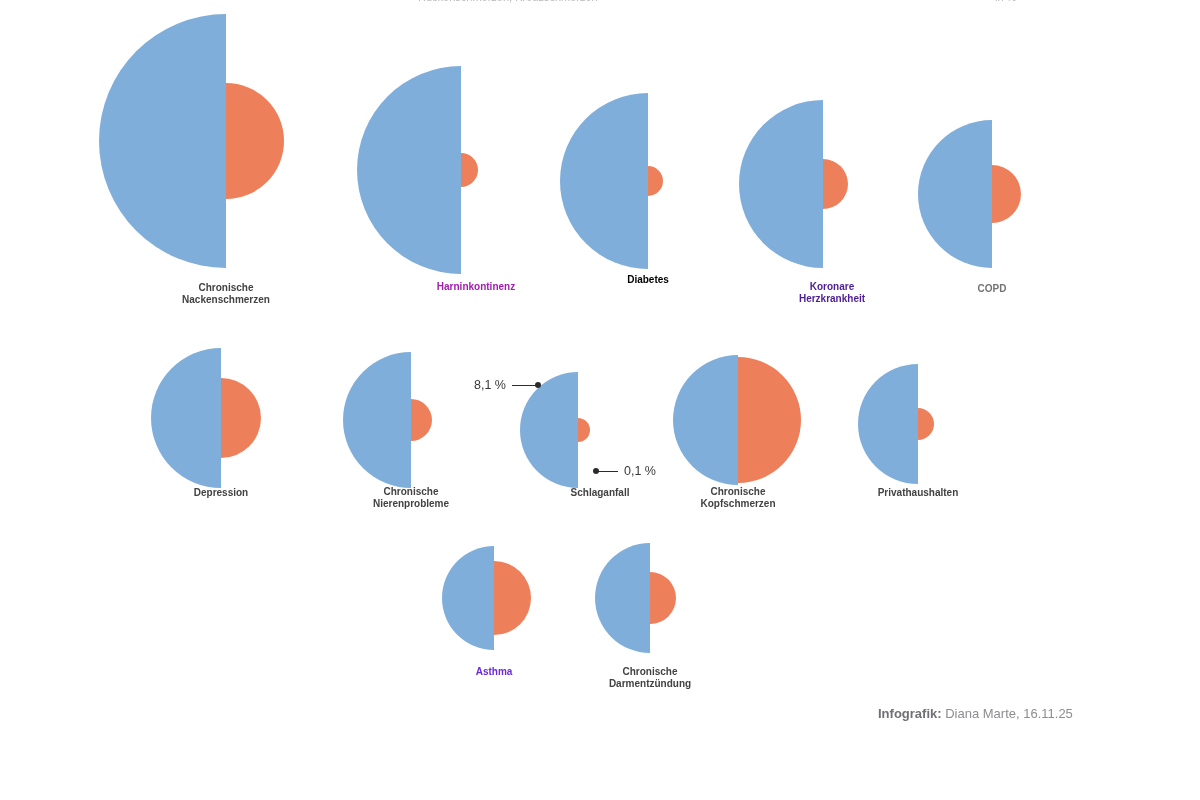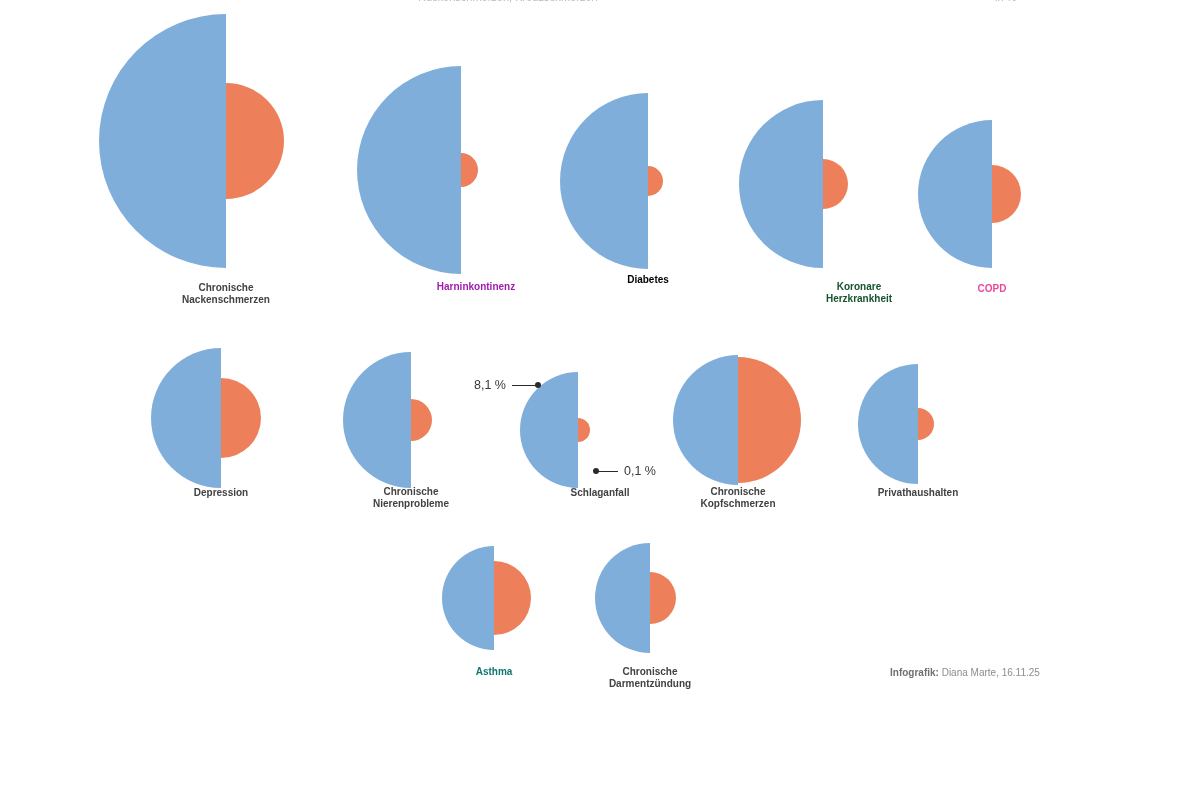--- a/index.html
+++ b/index.html
@@ -104,26 +104,25 @@
   }
   .callout.to-right .leader::after { right: -3px; }
   .callout.to-left  .leader::after { left: -3px; }
   .callout.to-right .txt { margin-right: 6px; }
   .callout.to-left  .txt { margin-left: 6px; }
 
   
   #credits {
     position: absolute;
     left: 878px;
-    top: 666px;
+    top: 705px;
     width: 215px;
     color: #8d8d92;
-    font-size: 10px;
+    font-size: 13px;
     line-height: 1.45;
-    margin-left: 12px;
   }
   #credits b { color: #6f6f74; }
   #credits .block { margin-bottom: 11px; }
   #credits .block:last-child { margin-bottom: 0; }
 </style>
 </head>
 <body>
 
 <div id="clipped-header">
   <span class="frag left">Rückenschmerzen, Kreuzschmerzen</span>
@@ -144,27 +143,27 @@
     <div class="pair-label" style="left: 476px; top: 281px; transform: translateX(-50%); position: absolute; color: #a21caf;">Harninkontinenz</div>
     <div class="pair" style="left: 648px; top: 181px; width: 0px; height: 0px;">
       <div class="half left" title="Frauen: 18.7 %" style="width: 88px; height: 176px; background: rgb(128, 174, 219);"></div>
       <div class="half right" title="Männer: 0.5 %" style="width: 15px; height: 30px; background: rgb(237, 127, 91);"></div>
     </div>
     <div class="pair-label" style="left: 648px; top: 274px; transform: translateX(-50%); position: absolute; color: #000000;">Diabetes</div>
     <div class="pair" style="left: 823px; top: 184px; width: 0px; height: 0px;">
       <div class="half left" title="Frauen: 17 %" style="width: 84px; height: 168px; background: rgb(128, 174, 219);"></div>
       <div class="half right" title="Männer: 1.5 %" style="width: 25px; height: 50px; background: rgb(237, 127, 91);"></div>
     </div>
-    <div class="pair-label" style="left: 859px; top: 281px; transform: translateX(-50%); position: absolute; color: #14532d;">Koronare
+    <div class="pair-label" style="left: 832px; top: 281px; transform: translateX(-50%); position: absolute; color: #4c1d95;">Koronare
 Herzkrankheit</div>
     <div class="pair" style="left: 992px; top: 194px; width: 0px; height: 0px;">
       <div class="half left" title="Frauen: 13.2 %" style="width: 74px; height: 148px; background: rgb(128, 174, 219);"></div>
       <div class="half right" title="Männer: 2 %" style="width: 29px; height: 58px; background: rgb(237, 127, 91);"></div>
     </div>
-    <div class="pair-label" style="left: 992px; top: 283px; transform: translateX(-50%); position: absolute; color: #ec4899;">COPD</div>
+    <div class="pair-label" style="left: 992px; top: 283px; transform: translateX(-50%); position: absolute; color: #737373;">COPD</div>
     <div class="pair" style="left: 221px; top: 418px; width: 0px; height: 0px;">
       <div class="half left" title="Frauen: 11.8 %" style="width: 70px; height: 140px; background: rgb(128, 174, 219);"></div>
       <div class="half right" title="Männer: 3.8 %" style="width: 40px; height: 80px; background: rgb(237, 127, 91);"></div>
     </div>
     <div class="pair-label" style="left: 221px; top: 487px; transform: translateX(-50%); position: absolute; color: rgb(66, 66, 66);">Depression</div>
     <div class="pair" style="left: 411px; top: 420px; width: 0px; height: 0px;">
       <div class="half left" title="Frauen: 11.1 %" style="width: 68px; height: 136px; background: rgb(128, 174, 219);"></div>
       <div class="half right" title="Männer: 0.9 %" style="width: 21px; height: 42px; background: rgb(237, 127, 91);"></div>
     </div>
     <div class="pair-label" style="left: 411px; top: 486px; transform: translateX(-50%); position: absolute; color: rgb(66, 66, 66);">Chronische
@@ -182,21 +181,21 @@
 Kopfschmerzen</div>
     <div class="pair" style="left: 918px; top: 424px; width: 0px; height: 0px;">
       <div class="half left" title="Frauen: 6.5 %" style="width: 60px; height: 120px; background: rgb(128, 174, 219);"></div>
       <div class="half right" title="Männer: 0.4 %" style="width: 16px; height: 32px; background: rgb(237, 127, 91);"></div>
     </div>
     <div class="pair-label" style="left: 918px; top: 487px; transform: translateX(-50%); position: absolute; color: rgb(66, 66, 66);">Privathaushalten</div>
     <div class="pair" style="left: 494px; top: 598px; width: 0px; height: 0px;">
       <div class="half left" title="Frauen: 4.9 %" style="width: 52px; height: 104px; background: rgb(128, 174, 219);"></div>
       <div class="half right" title="Männer: 2.5 %" style="width: 37px; height: 74px; background: rgb(237, 127, 91);"></div>
     </div>
-    <div class="pair-label" style="left: 494px; top: 666px; transform: translateX(-50%); position: absolute; color: #0f766e;">Asthma</div>
+    <div class="pair-label" style="left: 494px; top: 666px; transform: translateX(-50%); position: absolute; color: #6d28d9;">Asthma</div>
     <div class="pair" style="left: 650px; top: 598px; width: 0px; height: 0px;">
       <div class="half left" title="Frauen: 5.4 %" style="width: 55px; height: 110px; background: rgb(128, 174, 219);"></div>
       <div class="half right" title="Männer: 1.2 %" style="width: 26px; height: 52px; background: rgb(237, 127, 91);"></div>
     </div>
     <div class="pair-label" style="left: 650px; top: 666px; transform: translateX(-50%); position: absolute; color: rgb(66, 66, 66);">Chronische
 Darmentzündung</div>
     <div class="callout to-right" style="left: 474px; top: 378px;">
       <span class="txt">8,1 %</span>
       <span class="leader" style="width: 26px;"></span>
     </div>

